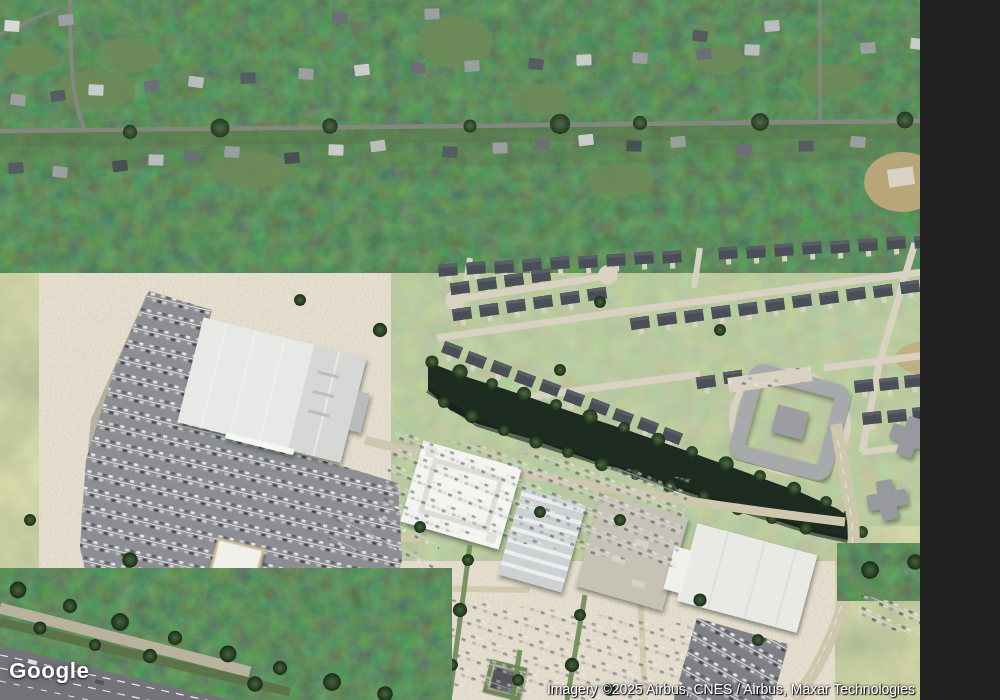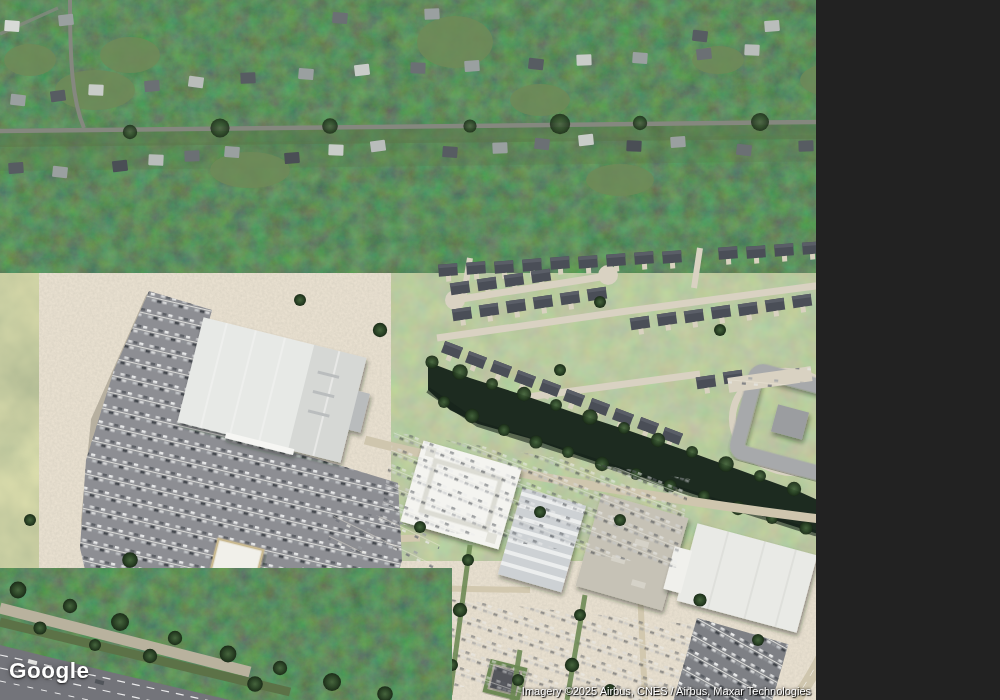--- a/index.html
+++ b/index.html
@@ -2,33 +2,33 @@
 <html style="--c-forest: #2c432b; --c-pond: #1d2b20; --c-street: #d9d2c2; --c-asphalt: #8d8e93; --c-tan: #c9bda3; --c-roof-white: #eceee9; --c-roof-dark: #4b4f58; --c-roof-gray: #a8abac; --c-highway: #73747a; --c-logo: #ffffff; --c-attr: #ffffff;"><head>
 <meta charset="utf-8">
 <style>
   :root{
     --c-forest:#2c432b; --c-pond:#1d2b20; --c-street:#d9d2c2; --c-asphalt:#8d8e93;
     --c-tan:#c9bda3; --c-roof-white:#eceee9; --c-roof-dark:#4b4f58; --c-roof-gray:#a8abac;
     --c-highway:#73747a; --c-logo:#ffffff; --c-attr:#ffffff;
   }
   html,body{margin:0;padding:0;background:#222;}
   .map-viewport{
-    position:relative;width:816px;height:700px;overflow:hidden;
+    position:relative;width:920px;height:700px;overflow:hidden;
     font-family:"Liberation Sans",sans-serif;background:var(--c-forest);
   }
   .map-viewport svg{display:block;}
   .google-logo{
     position:absolute;left:9px;top:658px;
     font-size:22.5px;font-weight:bold;letter-spacing:.5px;color:var(--c-logo);
     text-shadow:0 1px 2px rgba(0,0,0,.75),0 0 6px rgba(0,0,0,.4);
     cursor:pointer;user-select:none;
   }
   .attribution{
     position:absolute;right:5px;bottom:3px;
-    font-size:11px;color:var(--c-attr);
+    font-size:14px;color:var(--c-attr);
     text-shadow:0 0 3px #000,1px 1px 1px #000;
     user-select:none;white-space:nowrap;
   }
   .lw{fill:#6f8a58;opacity:.85;}
 </style>
 </head>
 <body>
 
 <div class="map-viewport">
 <svg width="1000" height="700" viewBox="0 0 1000 700">

